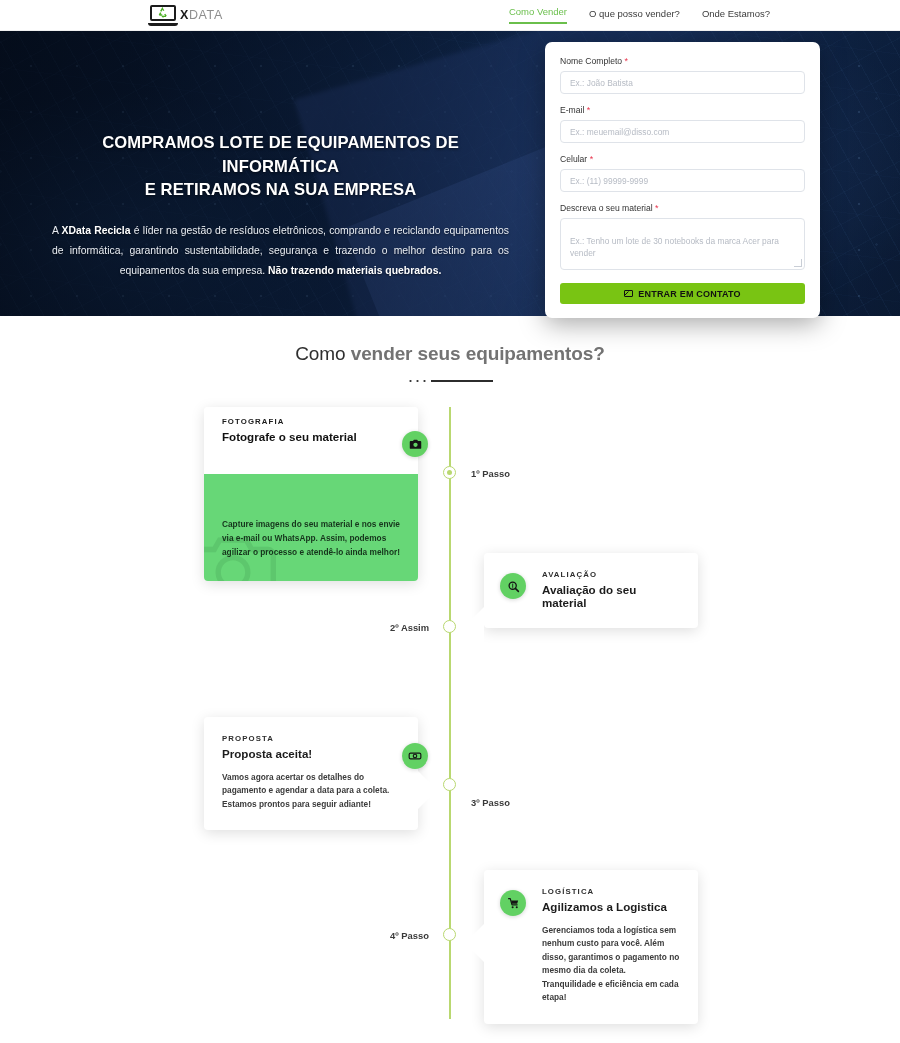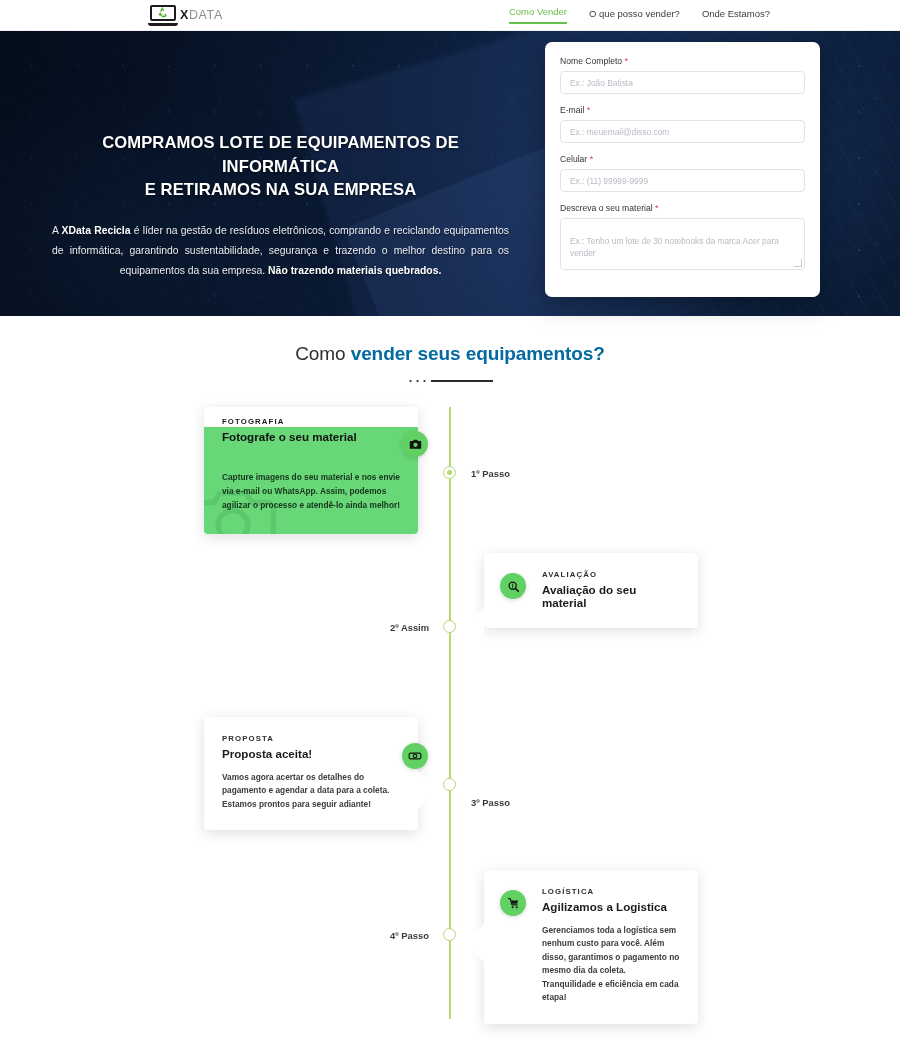--- a/index.html
+++ b/index.html
@@ -138,21 +138,21 @@
     background:linear-gradient(135deg,transparent 44%,#111 44%,#111 52%,transparent 52%),
                linear-gradient(-135deg,transparent 44%,#111 44%,#111 52%,transparent 52%);
     background-size:50% 100%;background-repeat:no-repeat;background-position:left top,right top;}
 
   
   .steps{position:relative;background:#ffffff;padding-top:27px;height:727px;}
   .sec-title{
     text-align:center;font-size:19px;color:#2f2f2f;font-weight:normal;
     letter-spacing:-.1px;
   }
-  .sec-title b{font-weight:bold;color:#0369a1;}
+  .sec-title b{font-weight:bold;color:#737373;}
   .sec-deco{
     margin:11px auto 0;width:86px;height:9px;position:relative;
   }
   .sec-deco .dots3{
     position:absolute;left:0;top:4px;width:22px;height:2px;
     background-image:radial-gradient(circle,#3a3a3a 1px, transparent 1.2px);
     background-size:7px 2px;
   }
   .sec-deco .bar{position:absolute;left:24px;top:3.5px;width:62px;height:2.5px;background:#2c2c2c;}
 
@@ -193,21 +193,21 @@
   }
 
   
   .card-green{
     position:absolute;width:214px;border-radius:4px;
     box-shadow:0 3px 14px rgba(0,0,0,.13);background:#ffffff;overflow:visible;
   }
   .card-green .white-top{height:20px;background:#fff;border-radius:4px 4px 0 0;}
   .card-green .fill{
     position:relative;background:#67d777;border-radius:0 0 4px 4px;
-    padding:0 18px 22px 18px;overflow:hidden;
+    padding:0 18px 22px 18px;overflow:hidden;margin-top:47px;
   }
   .card-green .fill .watermark{
     position:absolute;left:-14px;bottom:-22px;width:86px;height:72px;opacity:.12;
   }
   .card-green .labels{position:absolute;left:18px;top:10px;z-index:3;}
   .card-green .eyebrow{
     font-size:7.8px;font-weight:bold;letter-spacing:1.1px;color:#1b1b1b;text-transform:uppercase;
   }
   .card-green .ctitle{font-size:11.6px;font-weight:bold;color:#111;margin-top:4px;}
   .card-green .cbody{
@@ -283,20 +283,24 @@
       <div class="finput">Ex.: meuemail@disso.com</div>
     </div>
     <div class="field">
       <span class="flabel"><span>Celular</span> <span class="req">*</span></span>
       <div class="finput">Ex.: (11) 99999-9999</div>
     </div>
     <div class="field">
       <span class="flabel"><span>Descreva o seu material</span> <span class="req">*</span></span>
       <div class="ftext">Ex.: Tenho um lote de 30 notebooks da marca Acer para vender</div>
     </div>
+    <button class="submit-btn">
+      <span class="env"></span>
+      <span>ENTRAR EM CONTATO</span>
+    </button>
   </div>
 
   <div class="steps">
     <div class="sec-title"><span>Como </span><b>vender seus equipamentos?</b></div>
     <div class="sec-deco">
       <span class="dots3"></span>
         <span class="bar"></span>
     </div>
 
     <div class="timeline">

